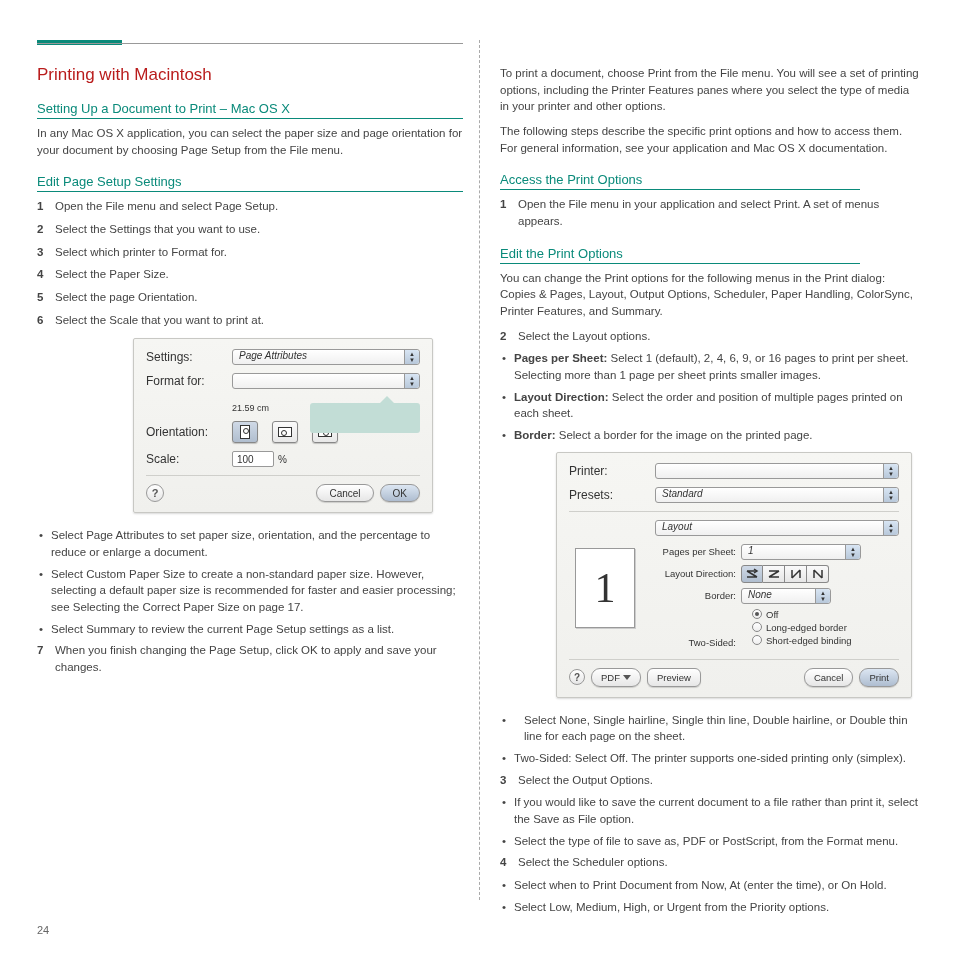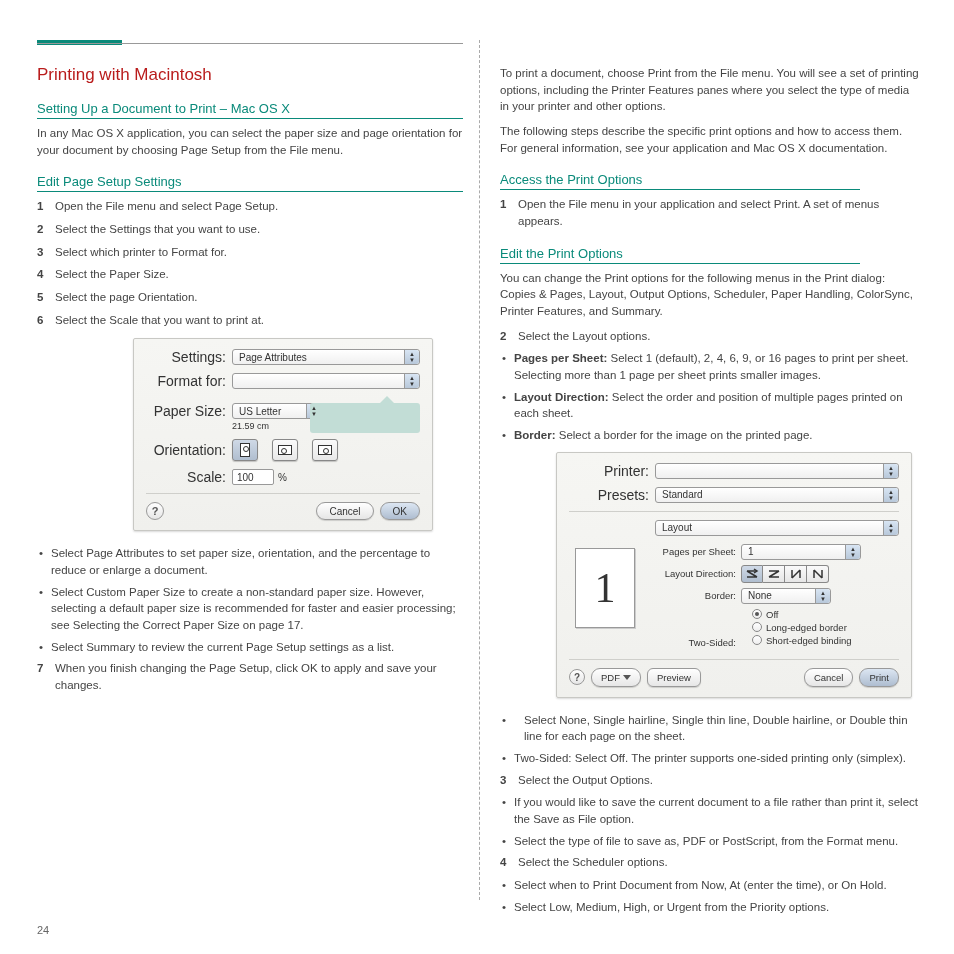--- a/index.html
+++ b/index.html
@@ -110,36 +110,35 @@
     color: #333;
     box-shadow: 0 1px 2px rgba(0,0,0,0.15);
   }
   .mac-row {
     display: flex;
     align-items: center;
     margin-bottom: 8px;
   }
   .mac-row .lbl {
     width: 86px;
-    text-align: right;
     padding-right: 6px;
-    font-size: 14px;
+    font-size: 12px;
   }
   .mac-select {
     flex: 1;
     height: 16px;
     background: linear-gradient(#fff, #f0f0f0);
     border: 1px solid #999;
     border-radius: 3px;
     position: relative;
     font-size: 10px;
     padding: 0 18px 0 6px;
     display: flex;
-    align-items: center;
     box-shadow: inset 0 1px 0 #fff;
+    font-style: italic;
   }
   .mac-select::after {
     content: "";
     position: absolute;
     right: 0; top: 0; bottom: 0;
     width: 14px;
     background: linear-gradient(#d8e5f3, #b8c8da);
     border-left: 1px solid #999;
     border-radius: 0 3px 3px 0;
   }
@@ -357,27 +356,20 @@
       </div>
     </div>
     <div class="mac-row">
       <span class="lbl">Format for:</span>
       <div class="mac-select">
         <span></span>
         <span class="arrows">▲<br>▼</span>
       </div>
     </div>
     <div style="height:6px"></div>
-    <div class="mac-row" style="margin-bottom:2px;">
-      <span class="lbl">Paper Size:</span>
-      <div class="mac-select" style="flex: none; width: 90px;">
-        <span>US Letter</span>
-        <span class="arrows">▲<br>▼</span>
-      </div>
-    </div>
     <div class="mac-row" style="margin-bottom:8px;">
       <span class="lbl"></span>
       <span style="font-size:9px;">21.59 cm</span>
     </div>
     <div class="mac-row">
       <span class="lbl">Orientation:</span>
       <div class="mac-orient">
         <div class="orient-btn selected">
             <div class="orient-glyph-port"></div>
           </div>

